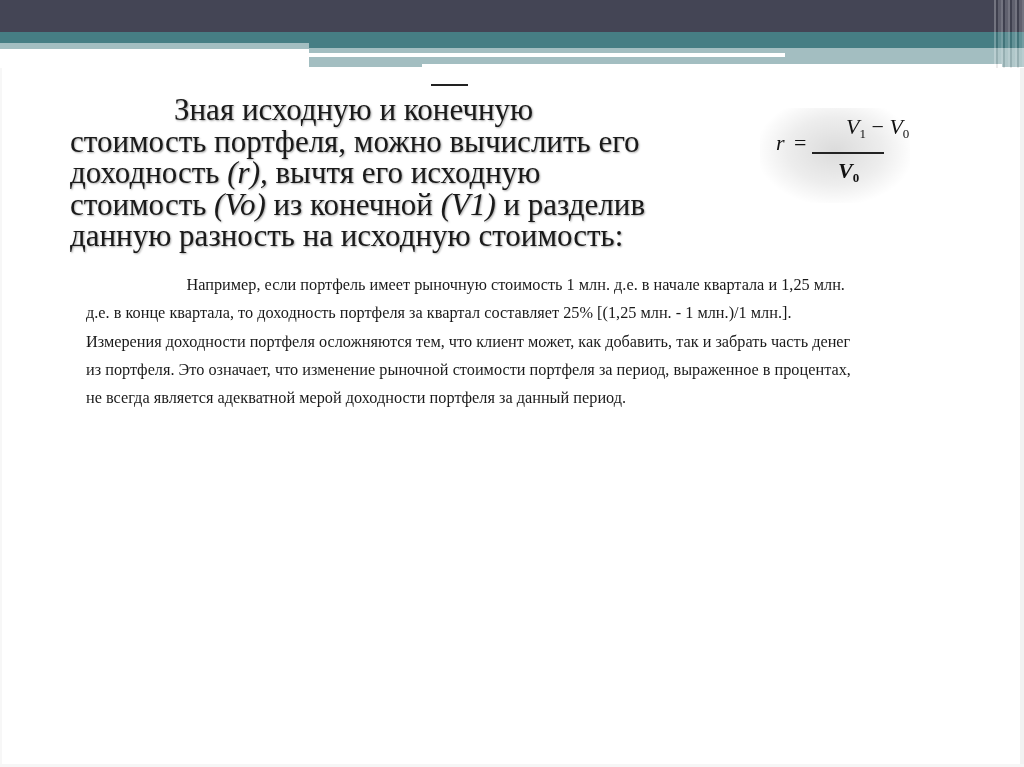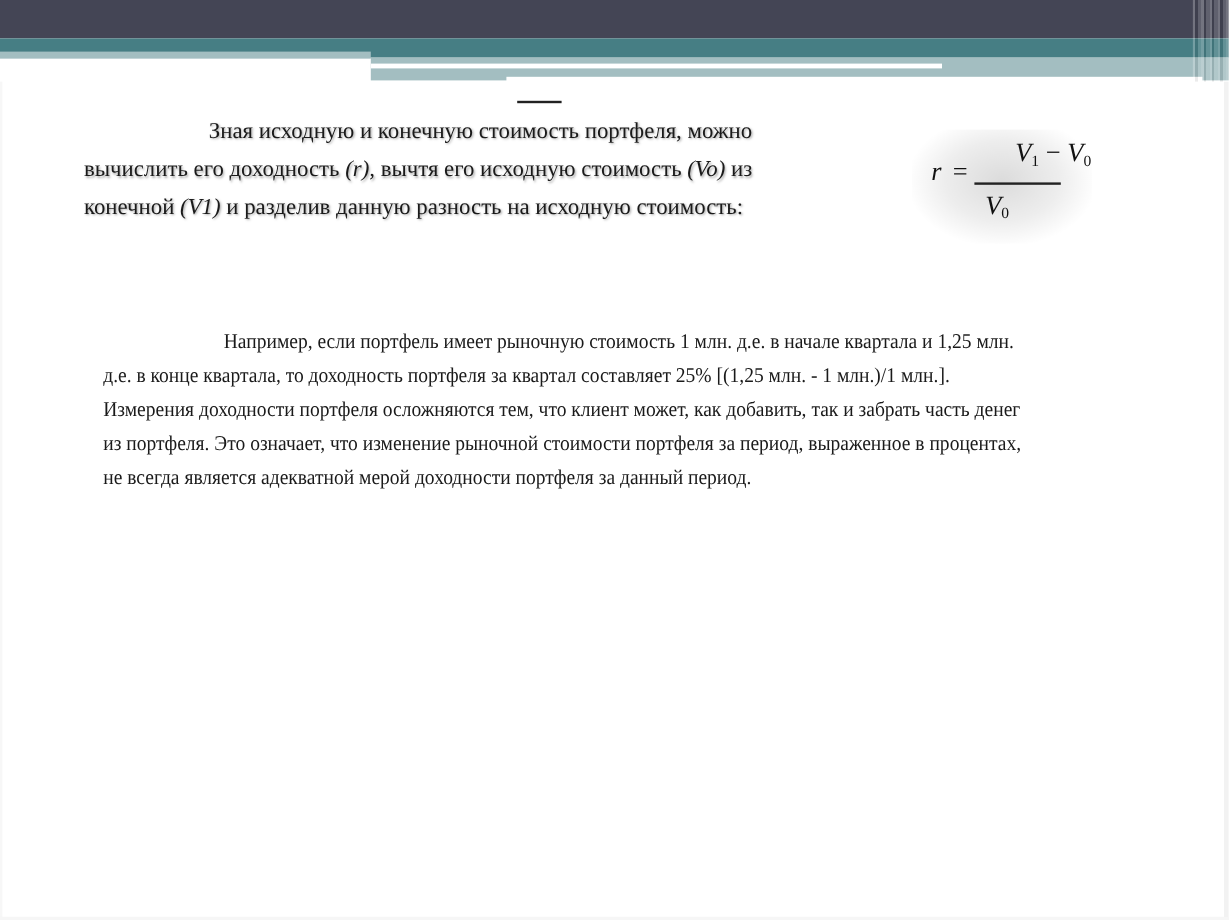--- a/index.html
+++ b/index.html
@@ -12,34 +12,34 @@
   .band-white-block { position:absolute; left:422px; top:64px; width:580px; height:4px; background:#ffffff; }
   .band-white-left { position:absolute; left:0; top:49px; width:309px; height:20px; background:#ffffff; }
   .right-stripes { position:absolute; right:0; top:0; width:30px; height:68px;
      background:repeating-linear-gradient(90deg, rgba(255,255,255,0.25) 0 2px, rgba(0,0,0,0.08) 2px 4px, rgba(255,255,255,0.15) 4px 7px); }
   .right-edge { position:absolute; right:0; top:68px; width:4px; height:699px; background:#f2f2f2; }
   .bottom-edge { position:absolute; left:0; bottom:0; width:1024px; height:3px; background:#f6f6f6; }
   .left-edge { position:absolute; left:0; top:68px; width:2px; height:699px; background:#f7f7f7; }
 
   .title-rule { position:absolute; left:431px; top:84px; width:37px; height:2px; background:#222; }
 
-  .heading { position:absolute; left:70px; top:94px; width:600px; font-size:19px; line-height:31.5px; color:#1a1a1a;
+  .heading { position:absolute; left:70px; top:94px; width:600px; font-size:31px; line-height:31.5px; color:#1a1a1a;
      text-shadow:1px 1px 2px rgba(0,0,0,0.35); }
   .heading .indent { display:inline-block; width:104px; }
   .heading i { font-style:italic; }
 
   .formula { position:absolute; left:760px; top:108px; width:150px; height:95px;
      font-family:"Liberation Serif",serif; color:#111;
      background:radial-gradient(ellipse at 50% 45%, rgba(0,0,0,0.14) 0%, rgba(0,0,0,0.07) 45%, rgba(0,0,0,0) 75%); }
   .formula .r { position:absolute; left:16px; top:22px; font-size:22px; font-style:italic; }
   .formula .eq { position:absolute; left:34px; top:22px; font-size:22px; }
   .formula .num { position:absolute; left:54px; top:6px; font-size:22px; font-style:italic; white-space:nowrap;margin-left:32px; }
   .formula .num sub, .formula .den sub { font-size:13px; font-style:normal; vertical-align:-4px; }
   .formula .bar { position:absolute; left:52px; top:44px; width:72px; height:1.5px; background:#222; }
-  .formula .den { position:absolute; left:61px; top:50px; font-size:22px; font-style:italic; }
+  .formula .den { position:absolute; left:78px; top:50px; font-size:22px; font-style:italic;font-weight:bold; }
 
   .body-text { position:absolute; left:86px; top:270px; width:840px; font-size:17.5px; line-height:28.3px; color:#1a1a1a;
      font-family:"Liberation Serif",serif; transform:scaleX(0.93); transform-origin:left top; }
   .body-text .indent { display:inline-block; width:108px; }
   .body-text p { margin:0; }
 </style>
 </head>
 <body>
 
 <div>

